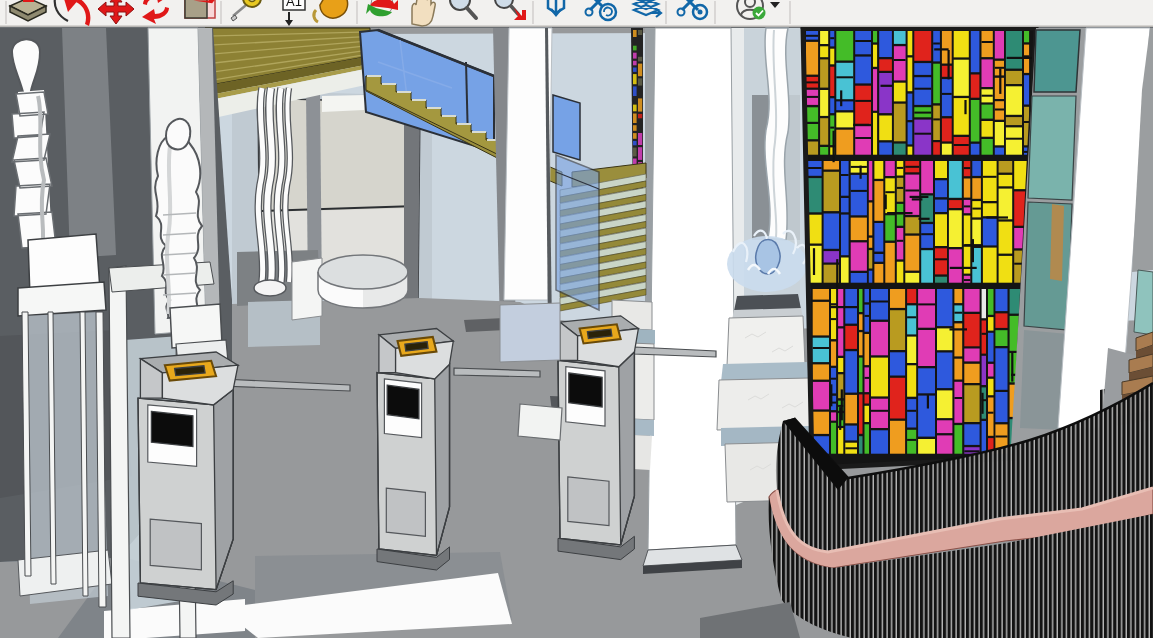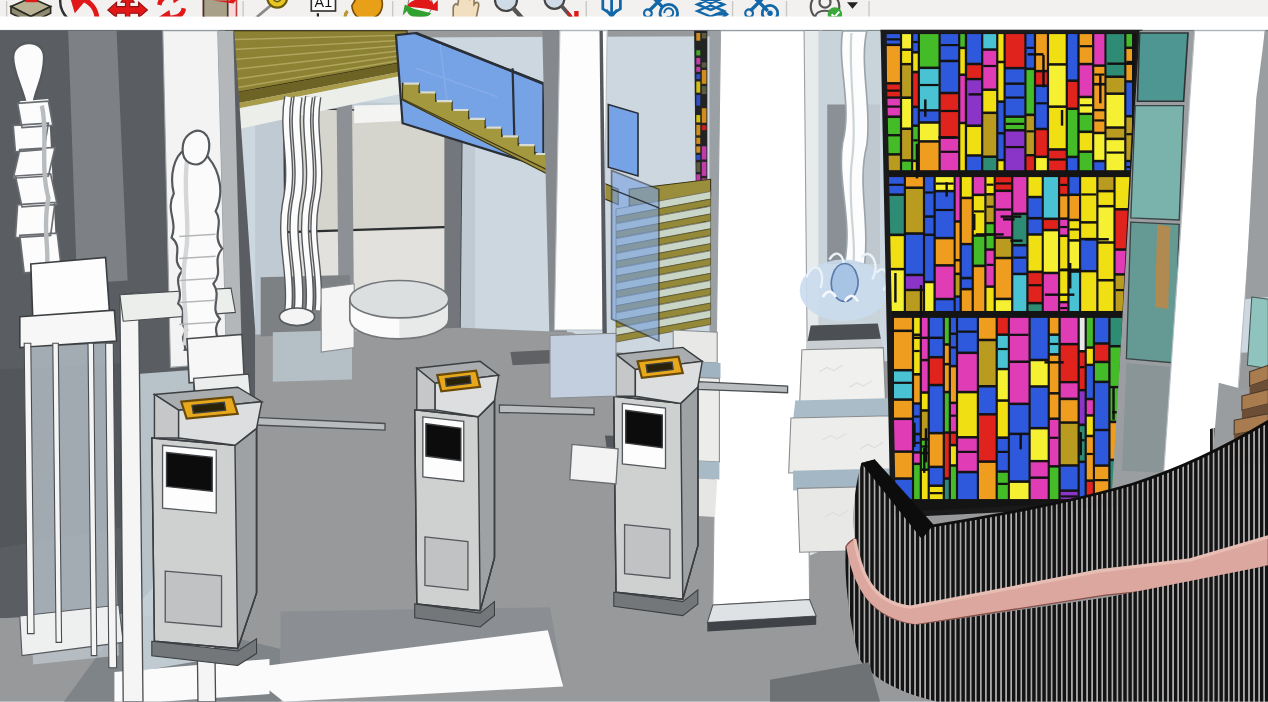--- a/index.html
+++ b/index.html
@@ -1,15 +1,15 @@
 <!DOCTYPE html>
 <html><head><meta charset="utf-8"><style>
 html,body{margin:0;padding:0;width:1153px;height:638px;overflow:hidden;background:#fff;
 font-family:"Liberation Sans",sans-serif;}
-#tb{position:absolute;left:0;top:0;width:1153px;height:15px;overflow:hidden;z-index:5;}
+#tb{position:absolute;left:0;top:0;width:1153px;height:27px;overflow:hidden;z-index:5;}
 #vp{position:absolute;left:0;top:27px;width:1153px;height:611px;z-index:1;}
 </style></head><body>
 <div id="vp"><svg width="1153" height="611" viewBox="0 27 1153 611">
 <rect x="0.0" y="27.0" width="1153.0" height="611.0" fill="#ccd7e0"></rect>
       <rect x="0.0" y="27.0" width="1153.0" height="1.6" fill="#6a6e72"></rect>
       <polygon points="366.0,28.0 666.0,28.0 666.0,33.0 366.0,34.0" fill="#97999b"></polygon>
       <polygon points="232.0,90.0 432.0,96.0 432.0,302.0 232.0,304.0" fill="#c0cad2"></polygon>
       <polygon points="258.0,98.0 420.0,103.0 418.0,298.0 260.0,299.0" fill="#d6d5cd" stroke="#3a3d40" stroke-width="1.5"></polygon>
       <polygon points="262.0,212.0 416.0,208.0 415.0,294.0 278.0,296.0" fill="#e2e1dd"></polygon>
       <line x1="261.0" y1="211.0" x2="417.0" y2="206.0" stroke="#2c2f32" stroke-width="2"></line>

